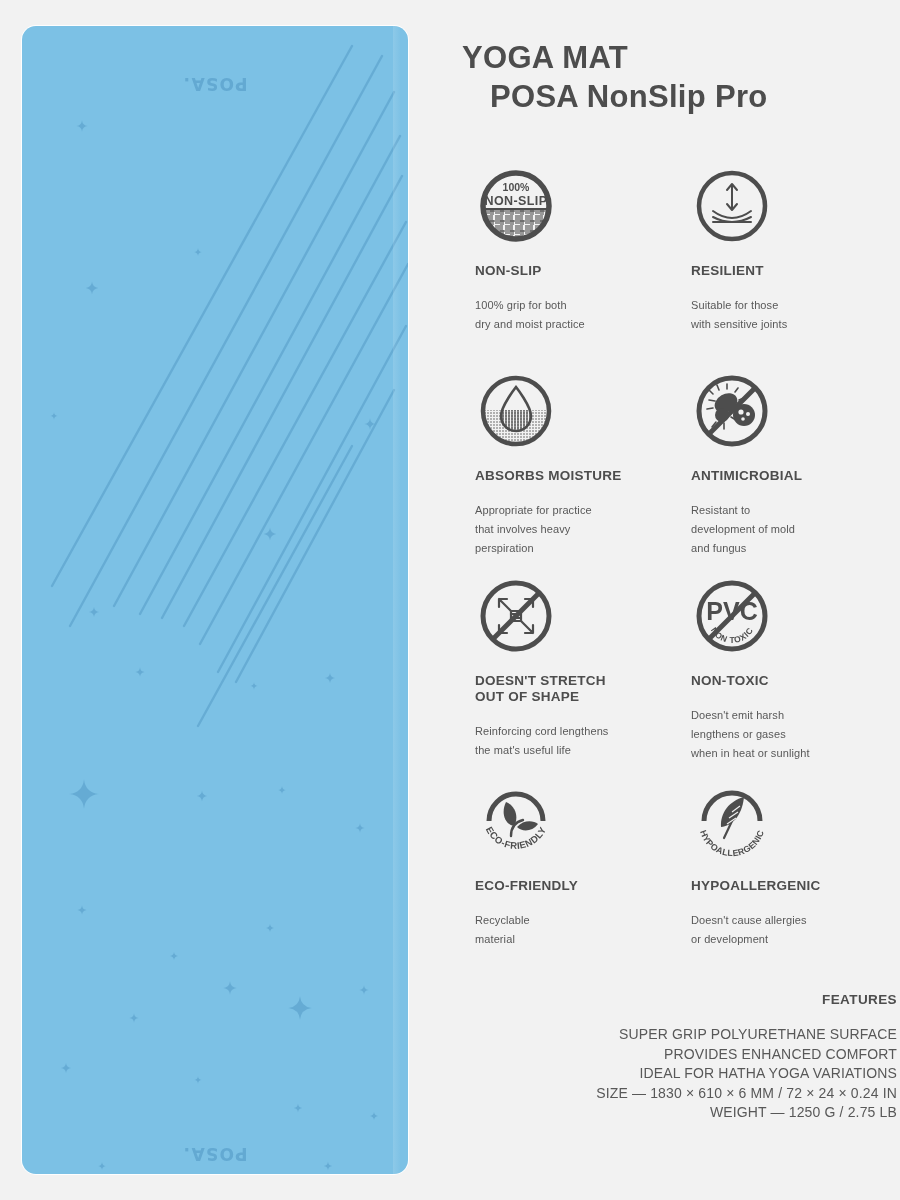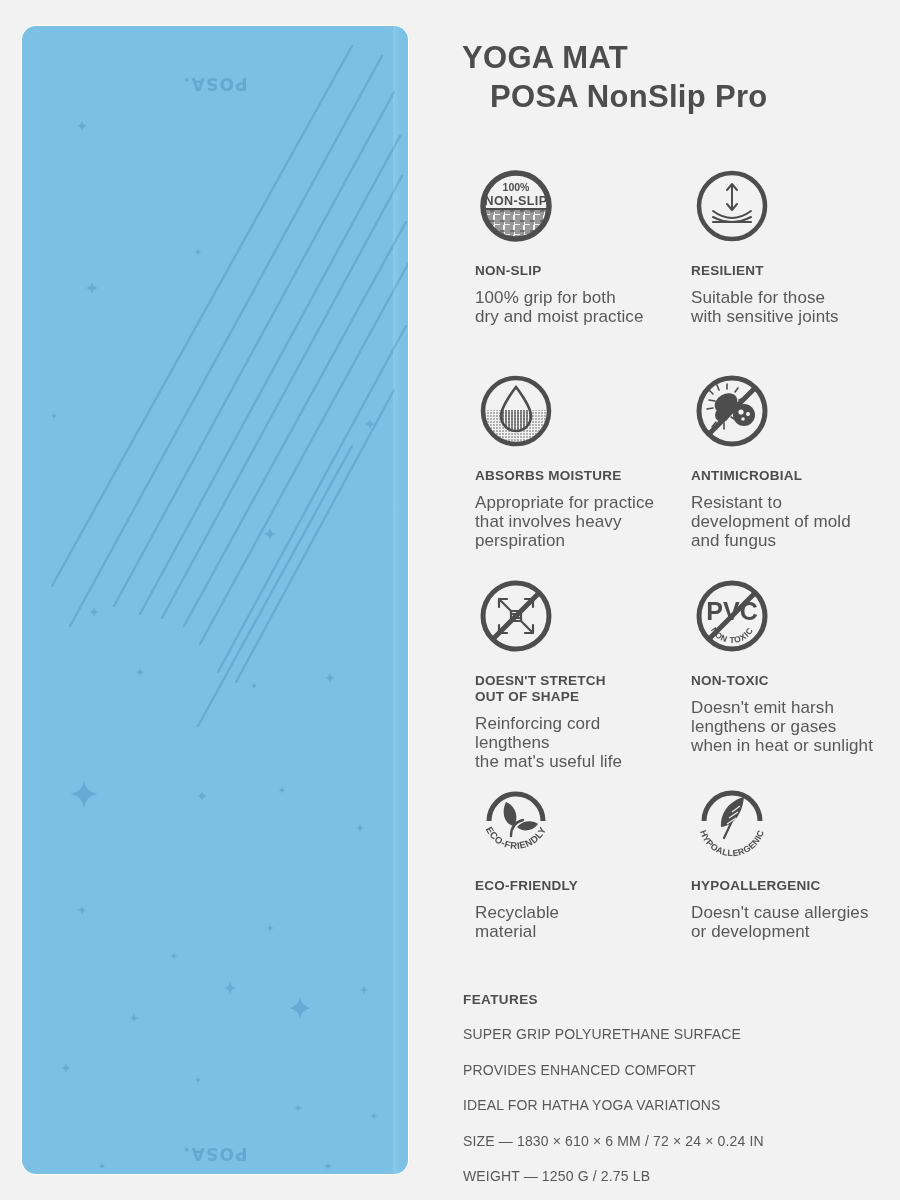--- a/index.html
+++ b/index.html
@@ -55,33 +55,33 @@
 
   .badge{width:82px;height:82px;display:block;}
 
   .cap{
     margin-top:16px;
     font-size:13.5px;font-weight:700;color:#4d4d4d;
     letter-spacing:.25px;line-height:16px;
     text-transform:none;
   }
   .desc{
-    margin-top:9px;
-    font-size:17px;color:#585858;line-height:19px;
+    margin-top:17px;
+    font-size:11px;color:#585858;line-height:19px;
     letter-spacing:.1px;
   }
 
   
-  .features{position:absolute;left:1px;top:992px;width:420px;}
+  .features{position:absolute;left:15px;top:992px;width:420px;text-align:right;}
   .feat-title{
     font-size:13.5px;font-weight:700;color:#4d4d4d;letter-spacing:.4px;
   }
   .feat-list{margin-top:18px;}
   .feat-line{
-    font-size:14px;color:#585858;line-height:19.5px;letter-spacing:.15px;margin-top:16px;
+    font-size:14px;color:#585858;line-height:19.5px;letter-spacing:.15px;
   }
 </style>
 </head>
 <body>
 
 <div class="page">
 
   <div class="mat">
     <svg class="mat-svg" viewBox="0 0 386 1148" preserveAspectRatio="none">
       <defs>

